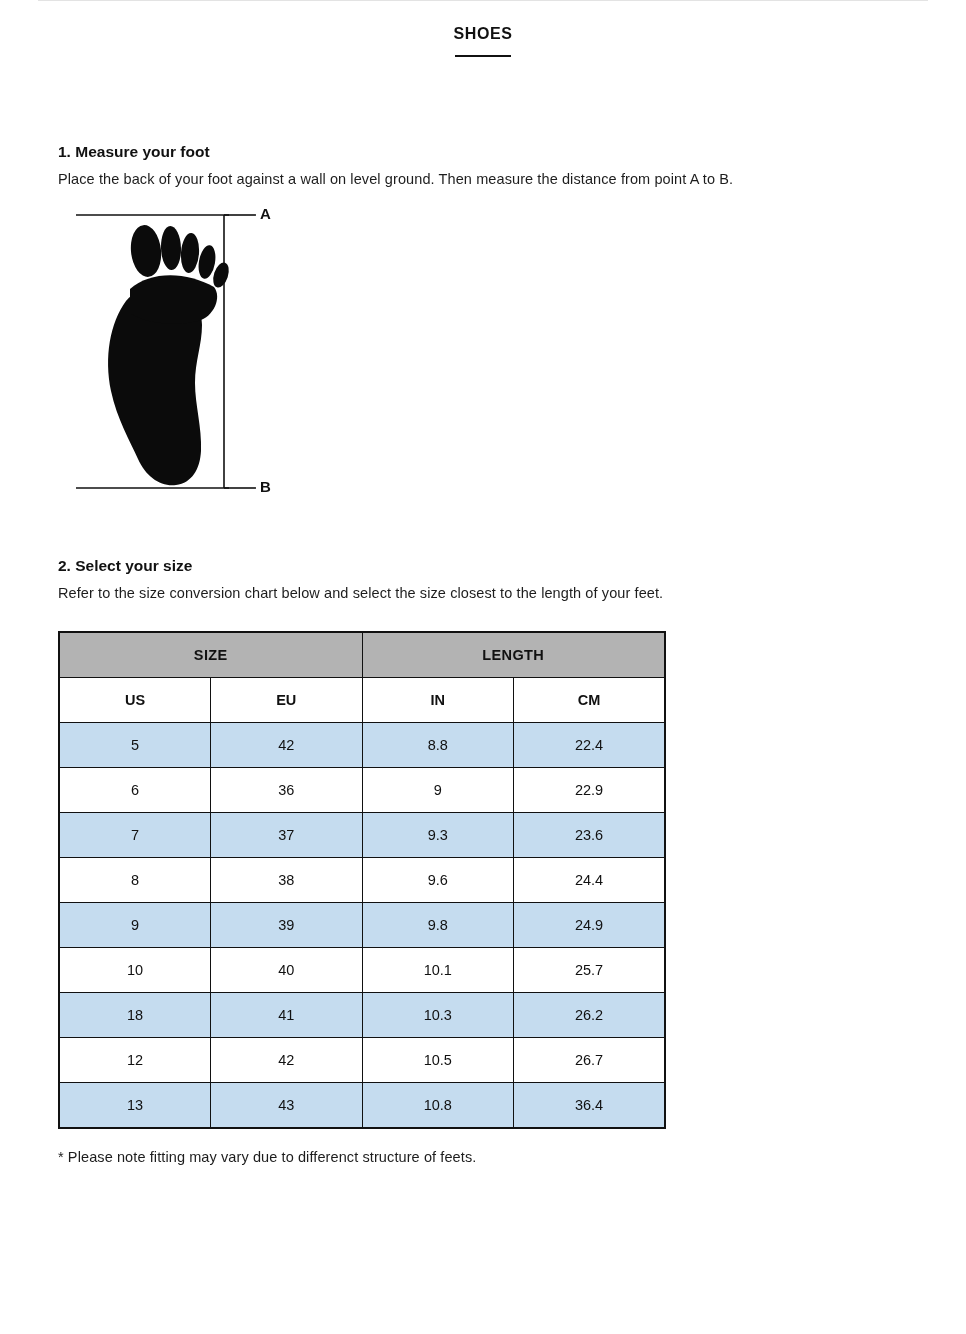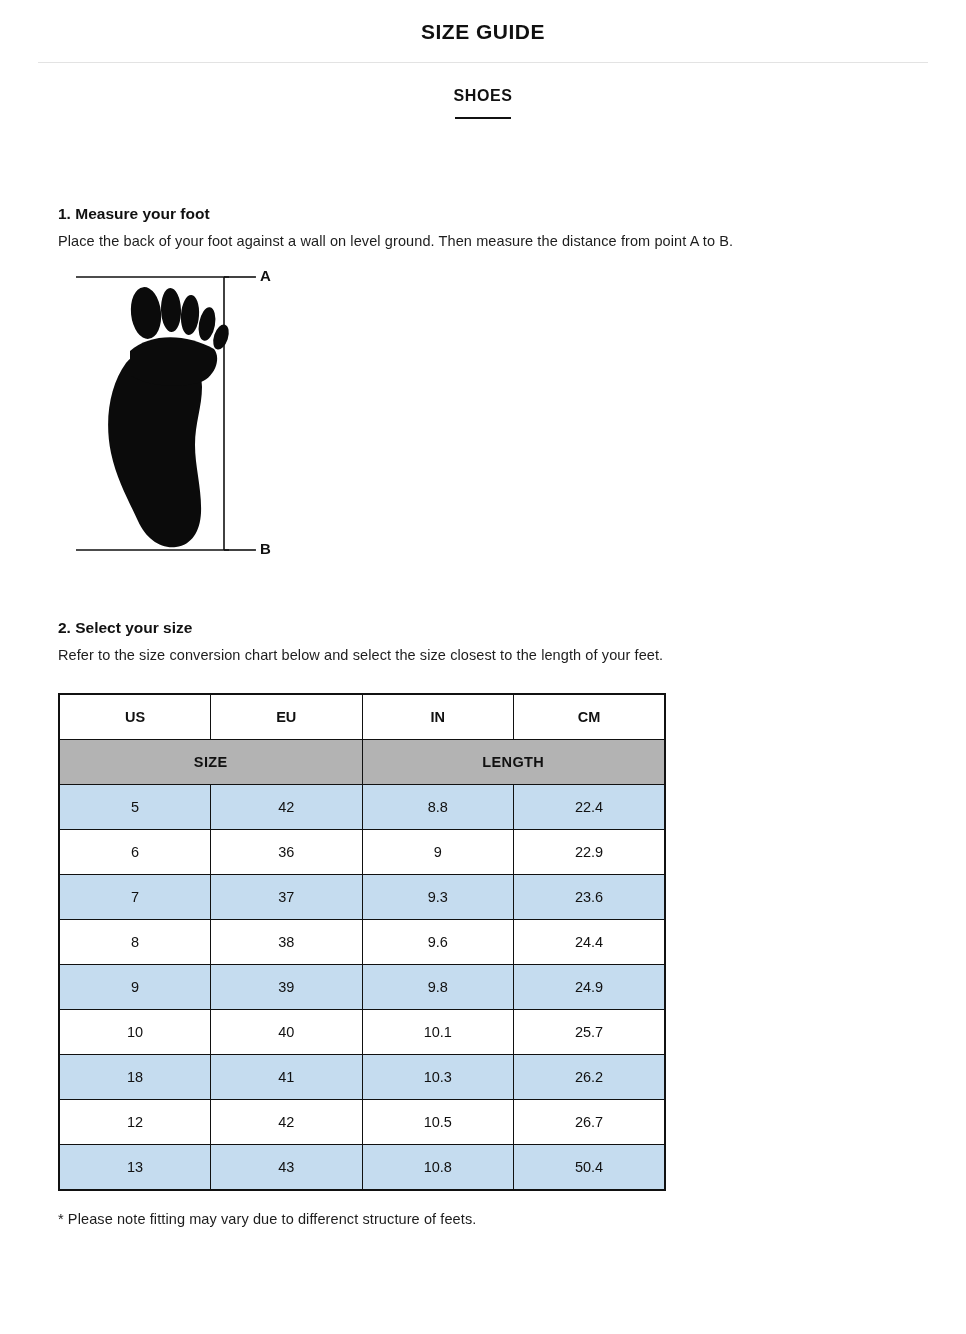--- a/index.html
+++ b/index.html
@@ -137,21 +137,20 @@
     margin-top: 20px;
     padding-bottom: 30px;
     letter-spacing: 0.1px;
   }
 </style>
 </head>
 <body>
 
 <div class="page">
 
-  <div class="doc-title">SIZE GUIDE</div>
   <div class="title-rule"></div>
 
   <div class="section-title-wrap">
     <div class="section-title">SHOES</div>
     <div class="section-underline"></div>
   </div>
 
   <div class="content">
 
     <div class="step-heading">1. Measure your foot</div>
@@ -200,29 +199,29 @@
     </div>
 
 
     <div class="step-heading second">2. Select your size</div>
     <p class="step-text">Refer to the size conversion chart below and select the size closest to the length of your feet.</p>
 
     <div class="table-wrap">
       <table class="size-table">
         <thead>
           <tr>
+            <th class="group-head" colspan="2">SIZE</th>
+            <th class="group-head" colspan="2">LENGTH</th>
+          </tr>
+          <tr>
             <th class="col-head">US</th>
             <th class="col-head">EU</th>
             <th class="col-head">IN</th>
             <th class="col-head">CM</th>
           </tr>
-          <tr>
-            <th class="group-head" colspan="2">SIZE</th>
-            <th class="group-head" colspan="2">LENGTH</th>
-          </tr>
         </thead>
         <tbody id="table-body">
             <tr class="alt">
               <td>5</td>
               <td>42</td>
               <td>8.8</td>
               <td>22.4</td>
             </tr>
             <tr class="plain">
               <td>6</td>
@@ -263,21 +262,21 @@
             <tr class="plain">
               <td>12</td>
               <td>42</td>
               <td>10.5</td>
               <td>26.7</td>
             </tr>
             <tr class="alt">
               <td>13</td>
               <td>43</td>
               <td>10.8</td>
-              <td>50.4</td>
+              <td>36.4</td>
             </tr>
           </tbody>
       </table>
     </div>
 
     <div class="footnote">* Please note fitting may vary due to differenct structure of feets.</div>
   </div>
 </div>
 
 </body></html>

